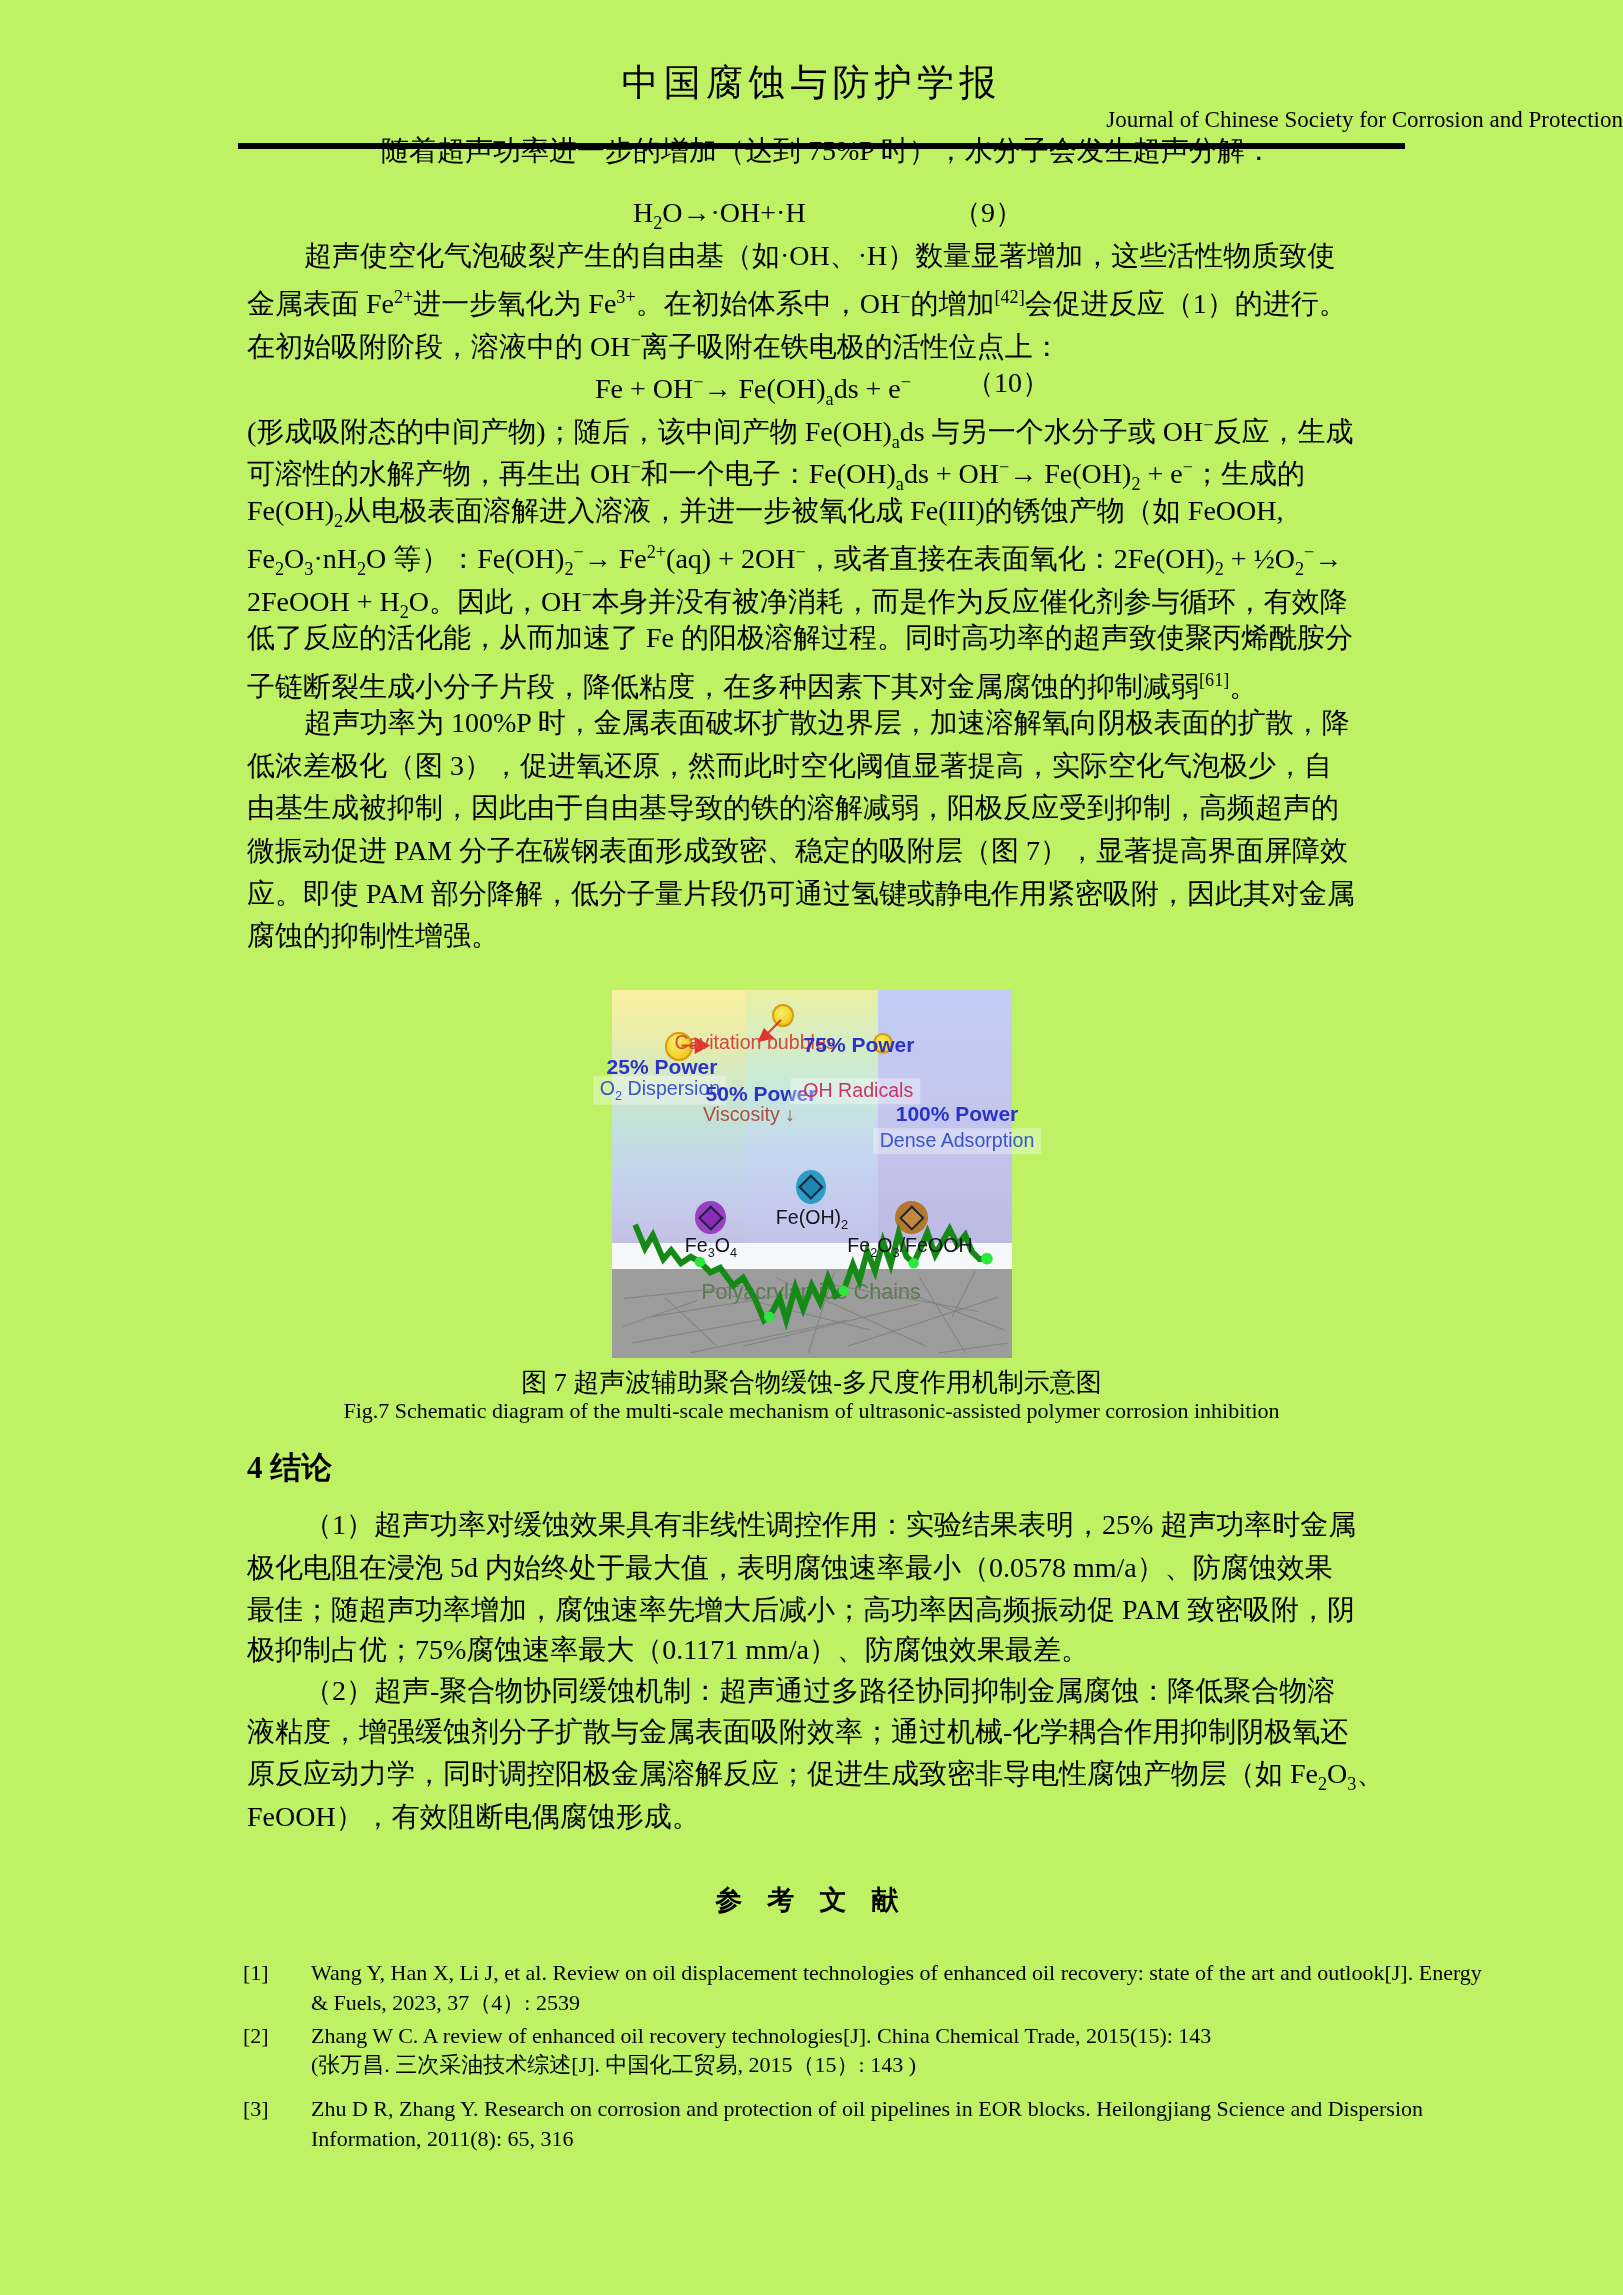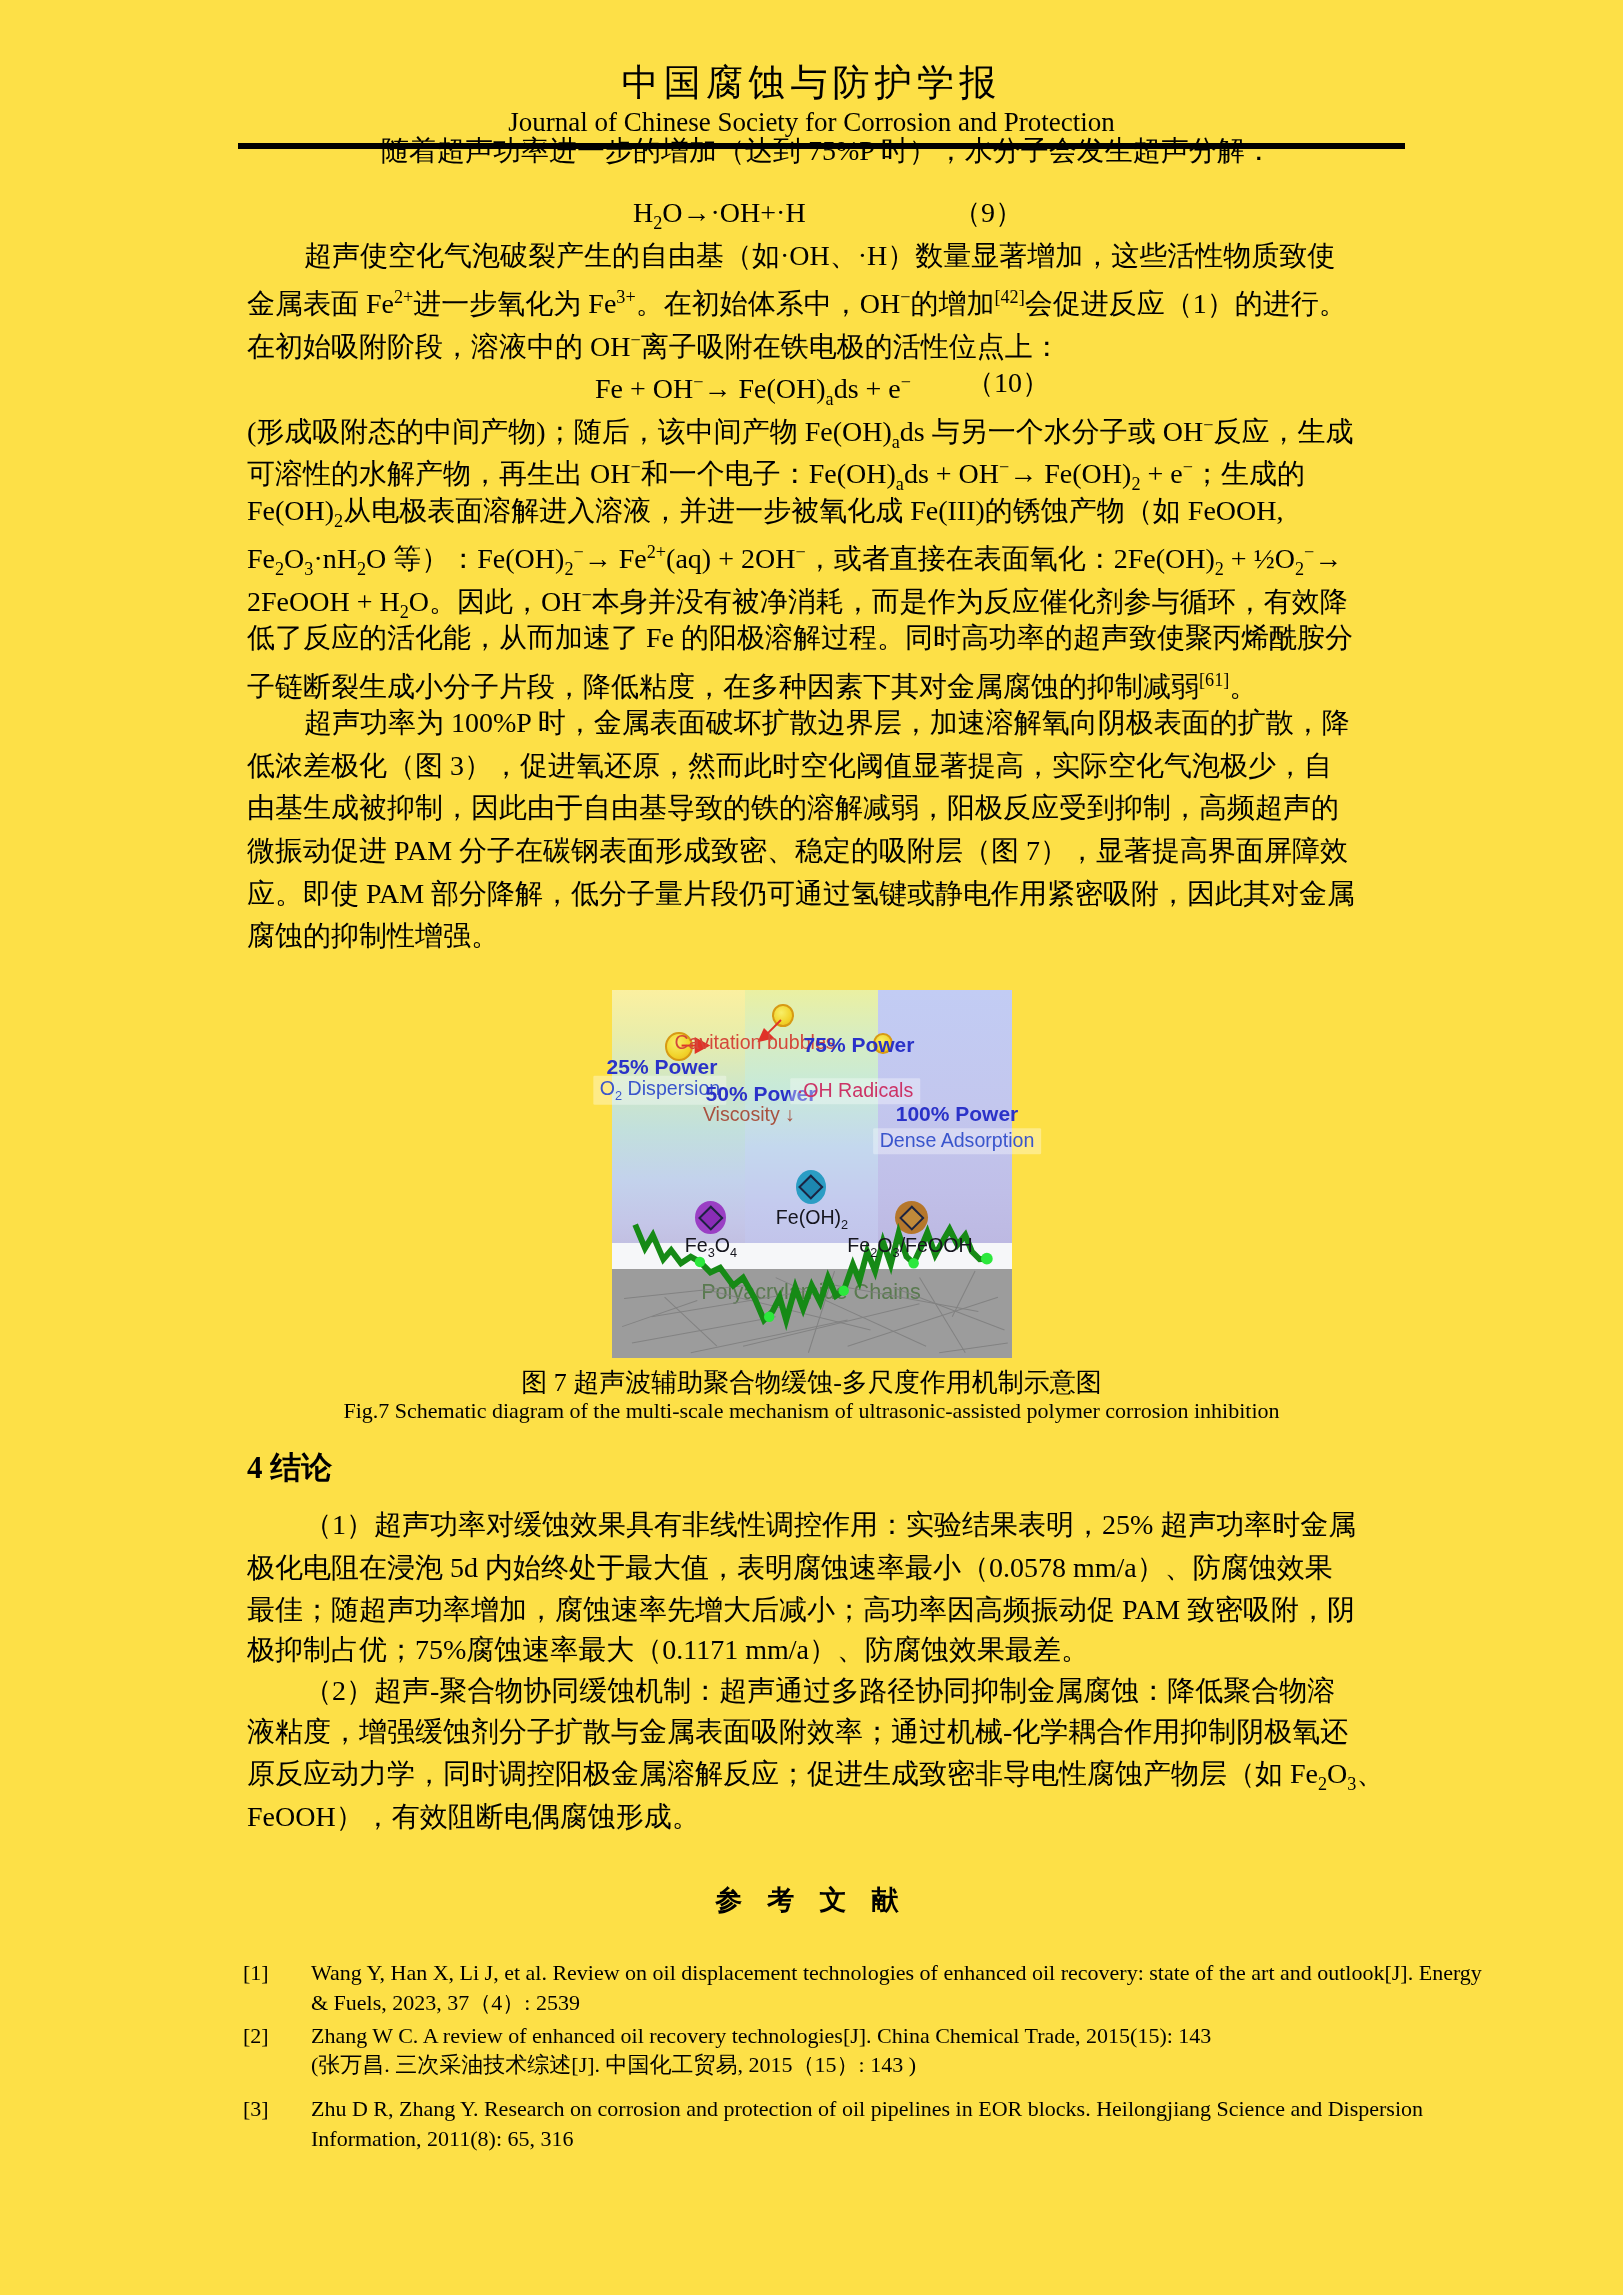--- a/index.html
+++ b/index.html
@@ -1,24 +1,24 @@
 <!DOCTYPE html>
 <html style="font-size:10.5px"><head>
 <meta charset="utf-8">
 <style>
   html,body{margin:0;padding:0;background:#e8e8e8;}
   .page{
-    position:relative;width:1623px;height:2295px;background:#fde047;
+    position:relative;width:1623px;height:2295px;background:#bef264;
     font-family:"Liberation Serif","DejaVu Serif",serif;color:#000;overflow:hidden;
   }
   
   .jtitle-zh{position:absolute;top:58px;left:0;width:100%;text-align:center;
     font-size:37px;letter-spacing:5.2px;white-space:nowrap;}
-  .jtitle-en{position:absolute;top:107px;left:0;width:100%;text-align:center;
-    font-size:27px;white-space:nowrap;}
+  .jtitle-en{position:absolute;top:107px;left:0;width:100%;text-align:right;
+    font-size:23px;white-space:nowrap;}
   .hrule{position:absolute;top:143px;left:238px;width:1167px;height:5.9px;background:#000;}
   
   .bl{position:absolute;left:247px;font-size:28px;line-height:35px;white-space:nowrap;}
   .ind{left:304px;}
   .ind2{left:381px;}
   .eq{position:absolute;font-size:28px;line-height:35px;white-space:nowrap;}
   sub{font-size:65%;} sup{font-size:65%;}
   .h2{position:absolute;left:247px;font-size:31px;font-weight:bold;white-space:nowrap;text-align:right;}
   
   .fig{position:absolute;left:612px;top:990px;width:400px;height:368px;}

